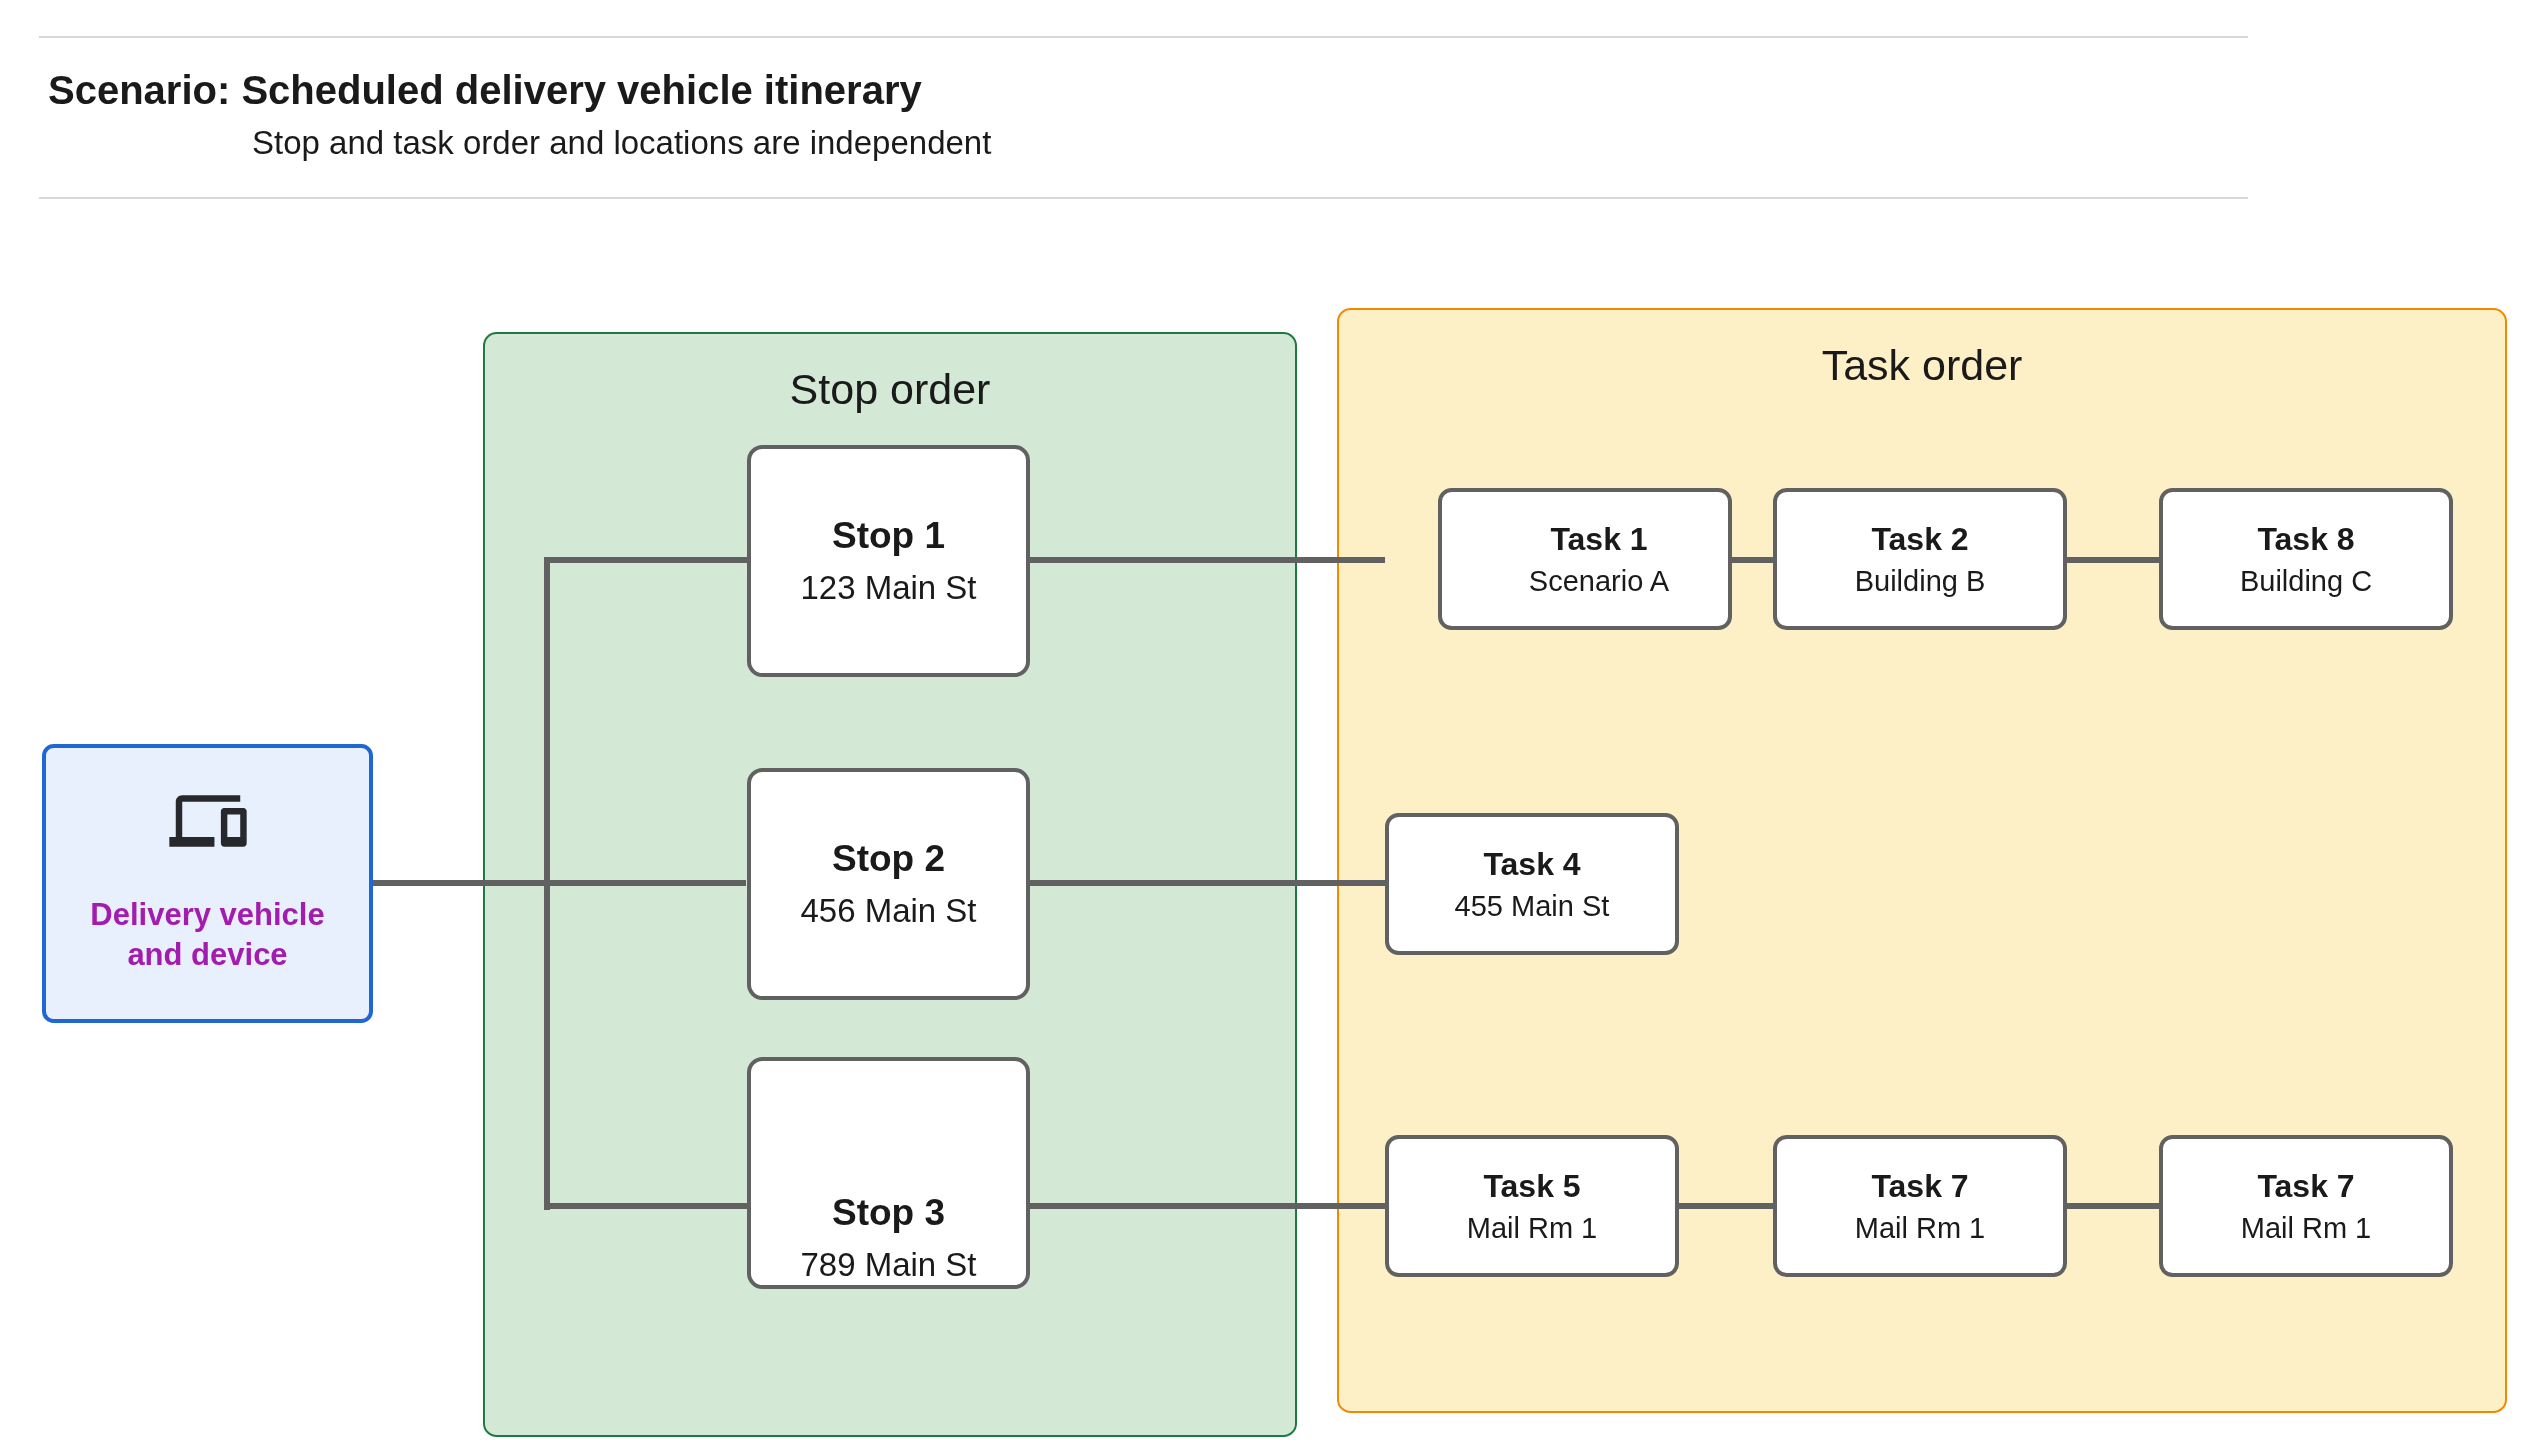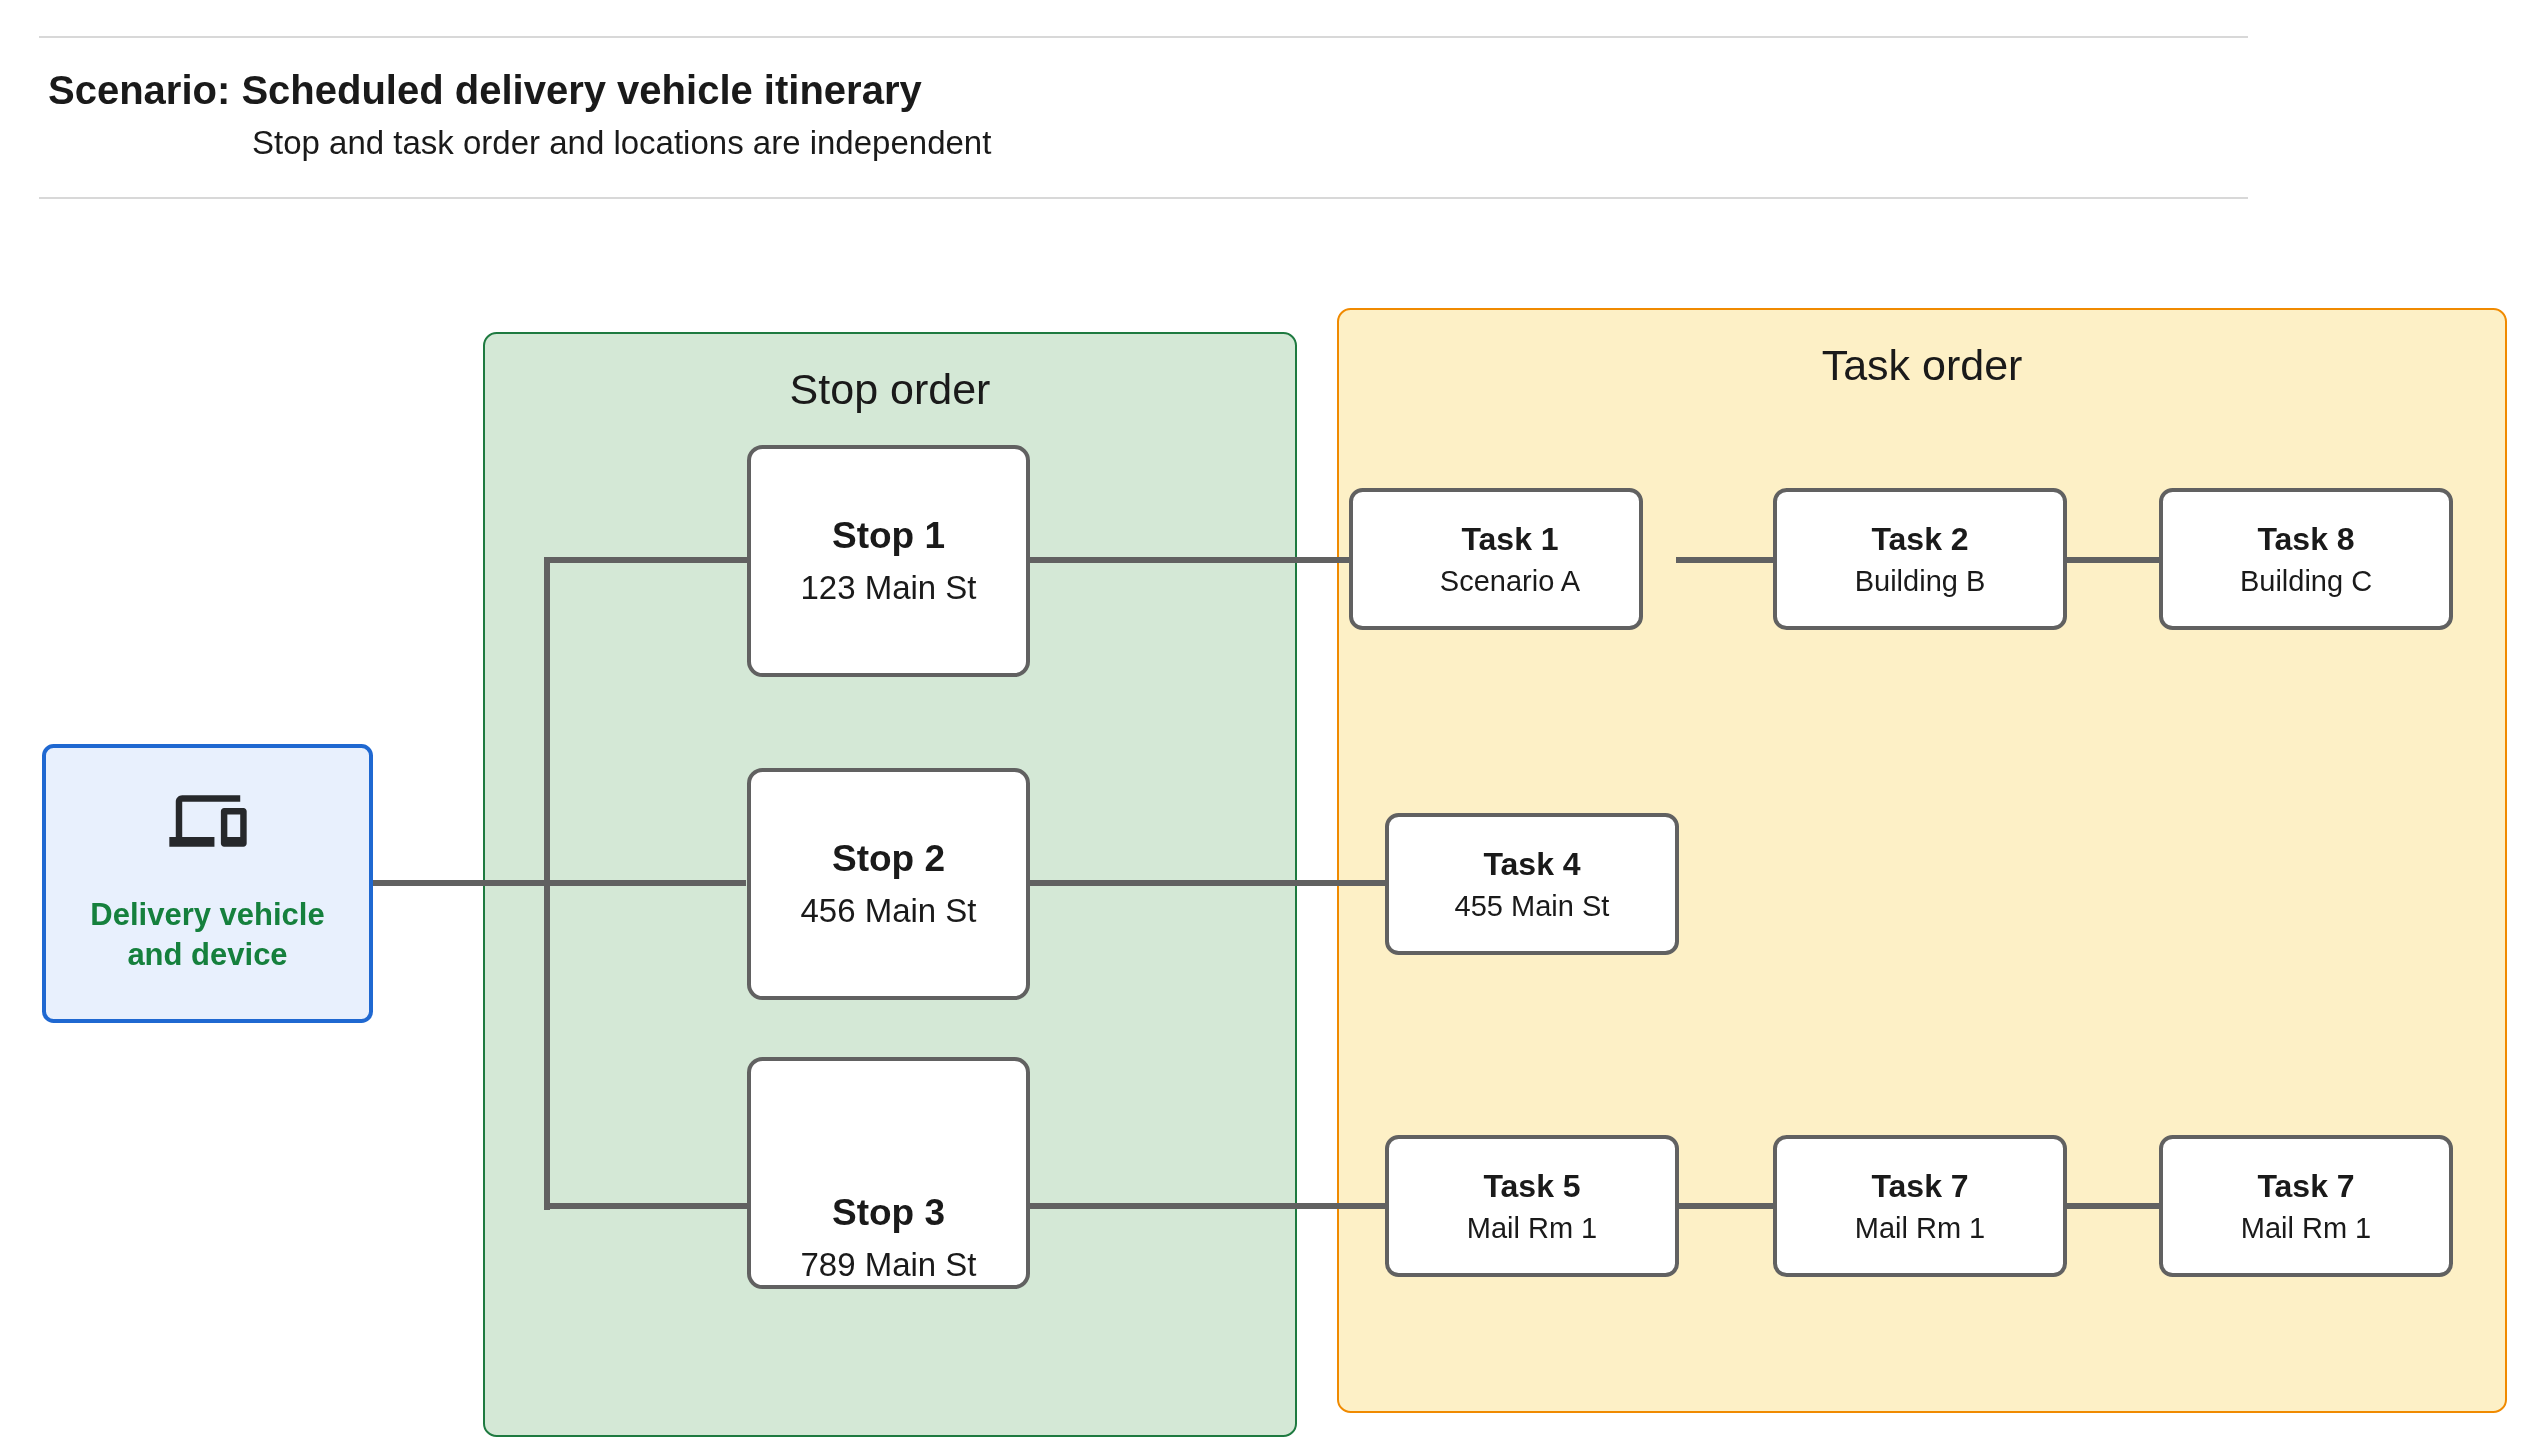--- a/index.html
+++ b/index.html
@@ -30,21 +30,21 @@
   .stop .node-title{font-size:37px;font-weight:700;line-height:1.2;margin-bottom:9.7px;}
   .stop .node-sub{font-size:33px;font-weight:400;line-height:1.2;}
   .task .node-title{font-size:32px;font-weight:700;line-height:1.2;margin-bottom:5.8px;}
   .task .node-sub{font-size:29px;font-weight:400;line-height:1.2;}
 
   .source-box{position:absolute;left:42px;top:744px;width:331px;height:279px;box-sizing:border-box;
     background:var(--accent-blue-fill,#e8f0fd);border:4.8px solid var(--accent-blue-border,#1f68d1);border-radius:11.6px;
     display:flex;flex-direction:column;align-items:center;justify-content:center;text-align:center;}
   .source-icon{width:78px;height:58px;margin-bottom:45px;display:block;}
   .source-icon svg{width:78px;height:58px;display:block;fill:#26282b;}
-  .source-label{font-size:31px;font-weight:700;line-height:1.28;color:#15803d;}
+  .source-label{font-size:31px;font-weight:700;line-height:1.28;color:#a21caf;}
 </style>
 </head>
 <body>
 
 <div class="canvas">
 
   <div class="rule rule-top"></div>
   <div class="page-title">Scenario: Scheduled delivery vehicle itinerary</div>
   <div class="page-subtitle">Stop and task order and locations are independent</div>
   <div class="rule rule-bottom"></div>
@@ -84,21 +84,21 @@
   </div>
   <div class="node stop" style="left:747px;top:768px;">
     <div class="node-title">Stop 2</div>
     <div class="node-sub">456 Main St</div>
   </div>
   <div class="node stop" style="left:747px;top:1057px;justify-content:flex-end;">
     <div class="node-title">Stop 3</div>
     <div class="node-sub">789 Main St</div>
   </div>
 
-  <div class="node task" style="left:1349px;top:488px;padding-left:28px;">
+  <div class="node task" style="left:1438px;top:488px;padding-left:28px;">
     <div class="node-title">Task 1</div>
     <div class="node-sub">Scenario A</div>
   </div>
   <div class="node task" style="left:1773px;top:488px;">
     <div class="node-title">Task 2</div>
     <div class="node-sub">Building B</div>
   </div>
   <div class="node task" style="left:2159px;top:488px;">
     <div class="node-title">Task 8</div>
     <div class="node-sub">Building C</div>

